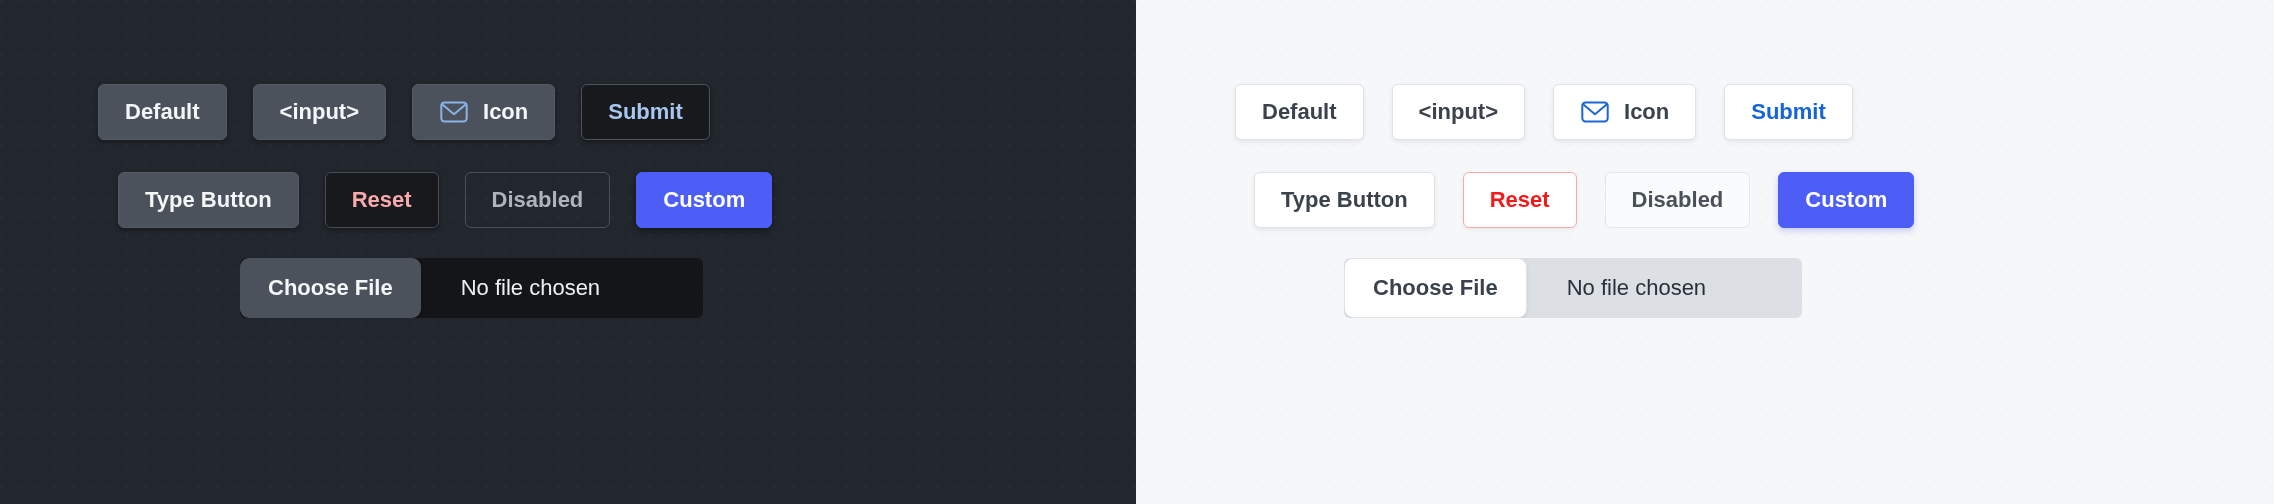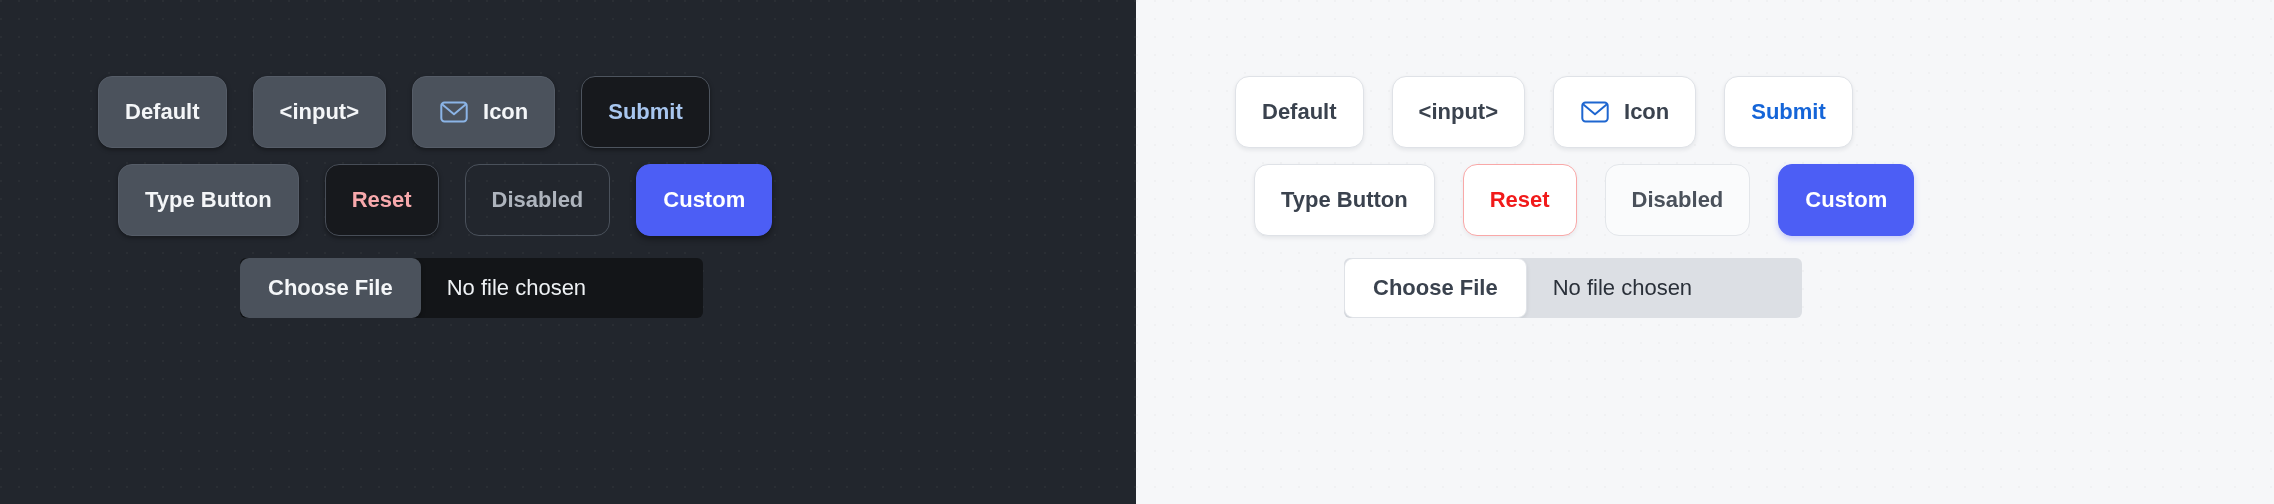--- a/index.html
+++ b/index.html
@@ -69,23 +69,23 @@
   .panel-light .row-1 { padding-left: 99px; gap: 28px; }
   .panel-light .row-2 { padding-left: 74px; gap: 28px; }
   .panel-light .row-3 { padding-left: 208px; }
 
   
   .btn {
     display: inline-flex;
     align-items: center;
     justify-content: center;
     gap: 14px;
-    height: 72px;
+    height: 56px;
     padding: 0 26px;
-    border-radius: 14px;
+    border-radius: 6px;
     border: 1px solid transparent;
     font-family: "Liberation Sans", sans-serif;
     font-size: 22px;
     font-weight: bold;
     line-height: 1;
     white-space: nowrap;
     cursor: pointer;
     user-select: none;
   }
 
@@ -192,21 +192,21 @@
     border-radius: 9px;
     font-size: 22px;
     font-weight: bold;
     white-space: nowrap;
     cursor: pointer;
   }
 
   .file-label {
     display: inline-flex;
     align-items: center;
-    padding: 0 28px 0 26px;
+    padding: 0 28px 0 40px;
     font-size: 22px;
     font-weight: normal;
     white-space: nowrap;
   }
 
   
   .file-dark {
     background: #131518;
     border-radius: 6px;
     width: 463px;

